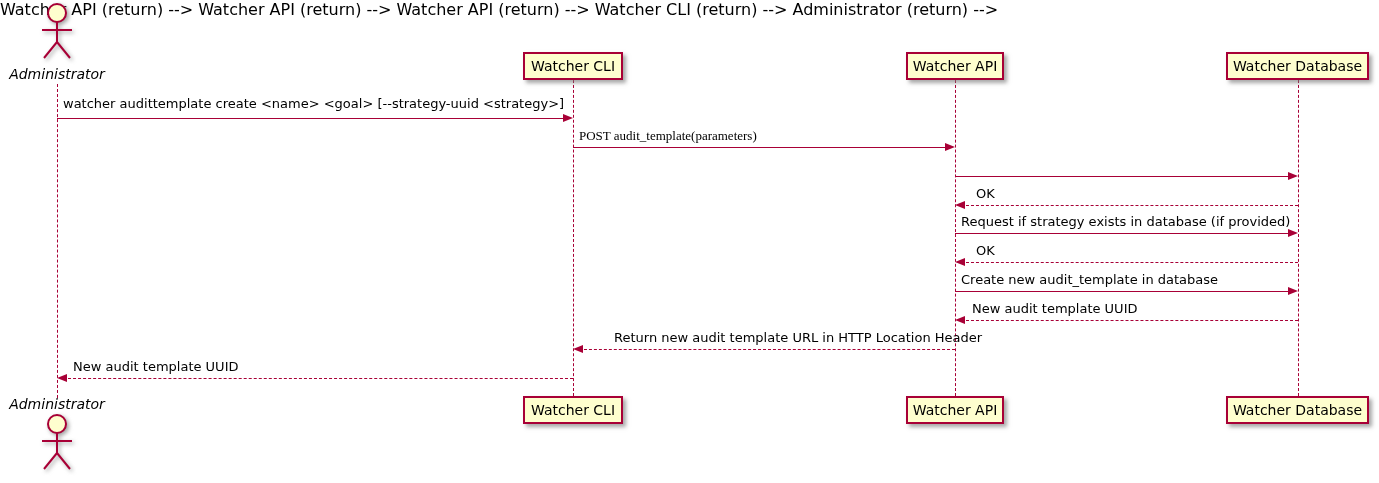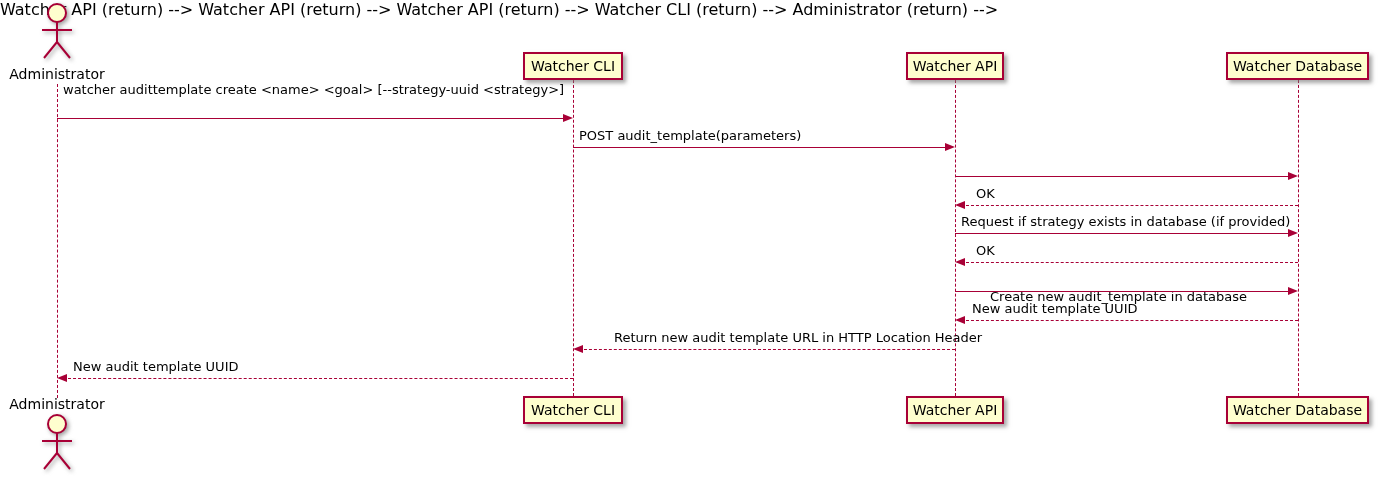--- a/index.html
+++ b/index.html
@@ -45,20 +45,21 @@
     border-top:4px solid transparent;
     border-bottom:4px solid transparent;
   }
   .head-r{border-left:10px solid #A80036;}
   .head-l{border-right:10px solid #A80036;}
   .actor-label{
     position:absolute;
     font-size:14px;
     text-align:center;
     white-space:nowrap;
+    font-style:italic;
   }
   .actor-figure{position:absolute;filter:drop-shadow(2px 2px 2px rgba(120,120,120,0.7));}
 </style>
 </head>
 <body>
 
 <div id="canvas">
 
   
   <div class="lifeline" style="left:57px;top:84px;height:314px;"></div>
@@ -82,26 +83,26 @@
   </div>
   <div class="participant" style="left:906px;top:52px;width:98px;">
     <span>Watcher API</span>
   </div>
   <div class="participant" style="left:1226px;top:52px;width:143px;">
     <span>Watcher Database</span>
   </div>
 
   
   
-  <div class="msg-label" style="left:63px;top:82px;">watcher audittemplate create &lt;name&gt; &lt;goal&gt; [--strategy-uuid &lt;strategy&gt;]</div>
+  <div class="msg-label" style="left:63px;top:96px;">watcher audittemplate create &lt;name&gt; &lt;goal&gt; [--strategy-uuid &lt;strategy&gt;]</div>
   <div class="msg-line solid" style="left:57px;top:118px;width:510px;"></div>
   <div class="head head-r" style="left:563px;top:114px;"></div>
 
   
-  <div class="msg-label" style="left:579px;top:128px;">POST audit_template(parameters)</div>
+  <div class="msg-label" style="left:579px;top:128px;font-family:Liberation Serif, serif;">POST audit_template(parameters)</div>
   <div class="msg-line solid" style="left:573px;top:147px;width:376px;"></div>
   <div class="head head-r" style="left:945px;top:143px;"></div>
 
   
   <div class="msg-line solid" style="left:955px;top:176px;width:337px;"></div>
   <div class="head head-r" style="left:1288px;top:172px;"></div>
 
    Watcher API (return) --&gt;
   <div class="msg-label" style="left:976px;top:186px;">OK</div>
   <div class="msg-line dotted" style="left:961px;top:205px;width:337px;"></div>
@@ -111,21 +112,21 @@
   <div class="msg-label" style="left:961px;top:214px;">Request if strategy exists in database (if provided)</div>
   <div class="msg-line solid" style="left:955px;top:233px;width:337px;"></div>
   <div class="head head-r" style="left:1288px;top:229px;"></div>
 
    Watcher API (return) --&gt;
   <div class="msg-label" style="left:976px;top:243px;">OK</div>
   <div class="msg-line dotted" style="left:961px;top:262px;width:337px;"></div>
   <div class="head head-l" style="left:955px;top:258px;"></div>
 
   
-  <div class="msg-label" style="left:961px;top:289px;margin-left:29px;">Create new audit_template in database</div>
+  <div class="msg-label" style="left:961px;top:272px;">Create new audit_template in database</div>
   <div class="msg-line solid" style="left:955px;top:291px;width:337px;"></div>
   <div class="head head-r" style="left:1288px;top:287px;"></div>
 
    Watcher API (return) --&gt;
   <div class="msg-label" style="left:972px;top:301px;">New audit template UUID</div>
   <div class="msg-line dotted" style="left:961px;top:320px;width:337px;"></div>
   <div class="head head-l" style="left:955px;top:316px;"></div>
 
    Watcher CLI (return) --&gt;
   <div class="msg-label" style="left:614px;top:330px;">Return new audit template URL in HTTP Location Header</div>

